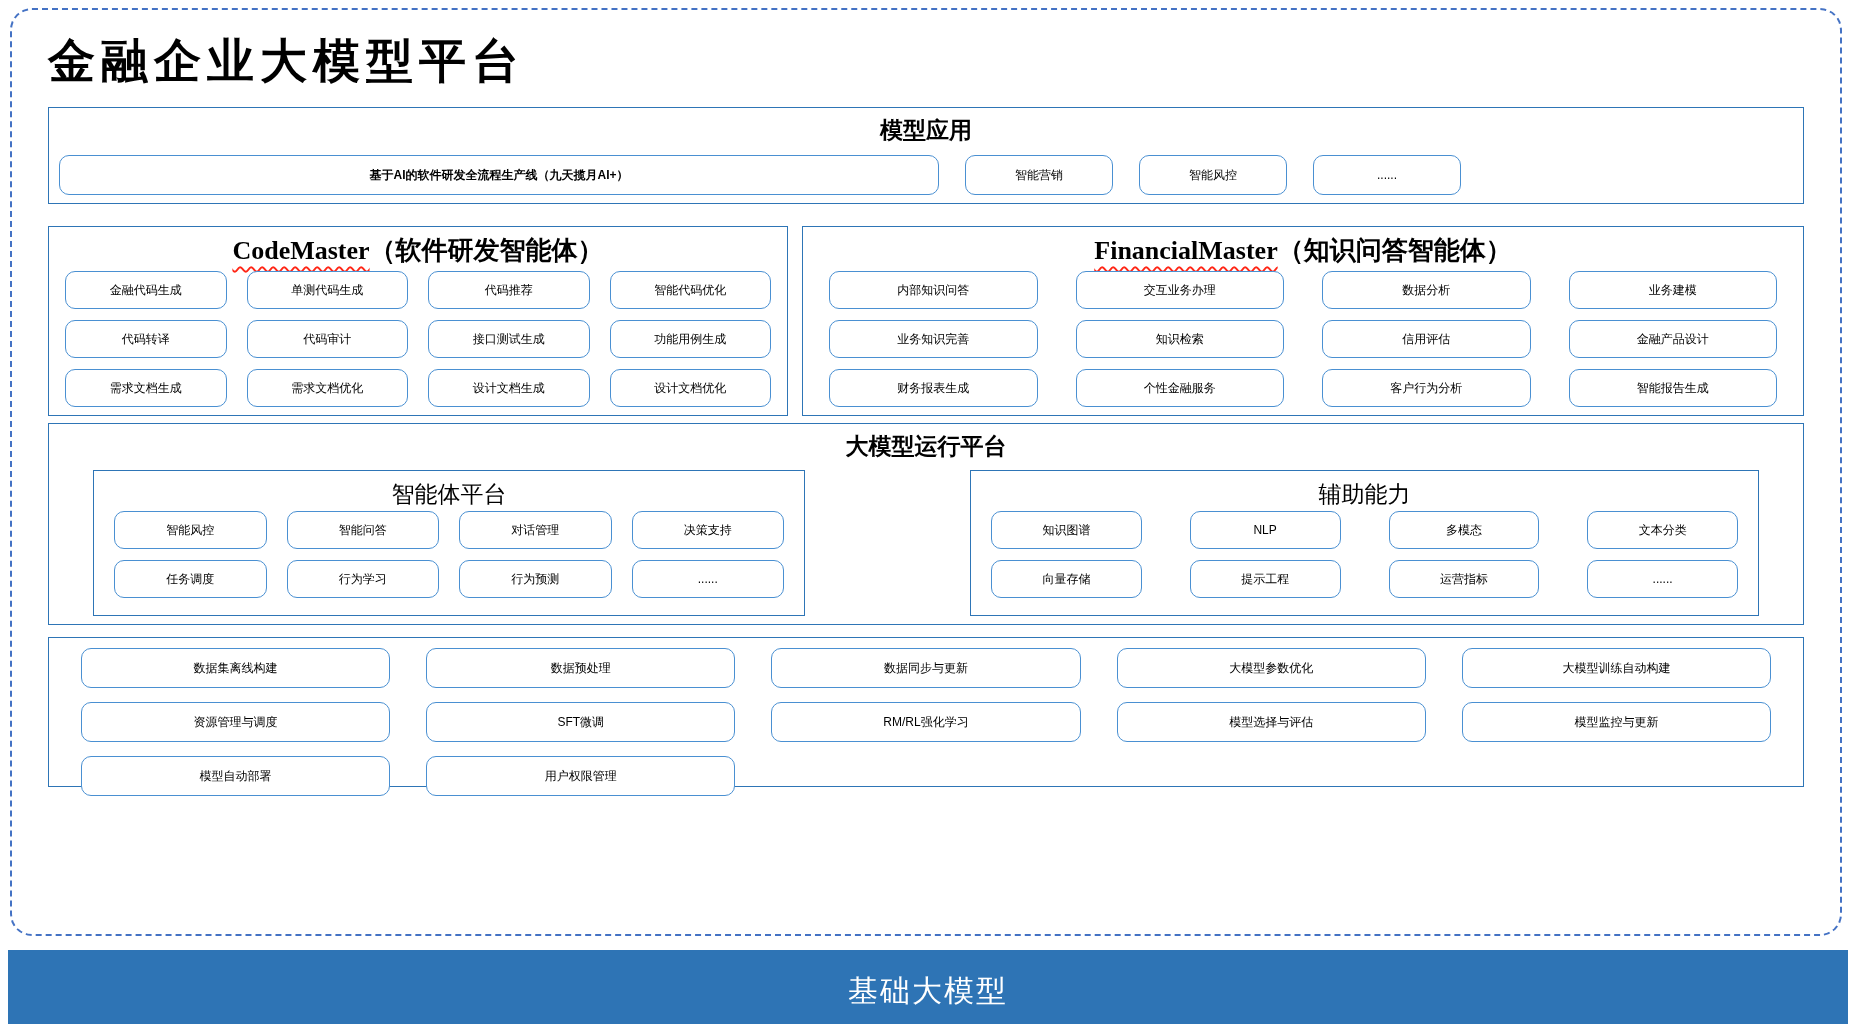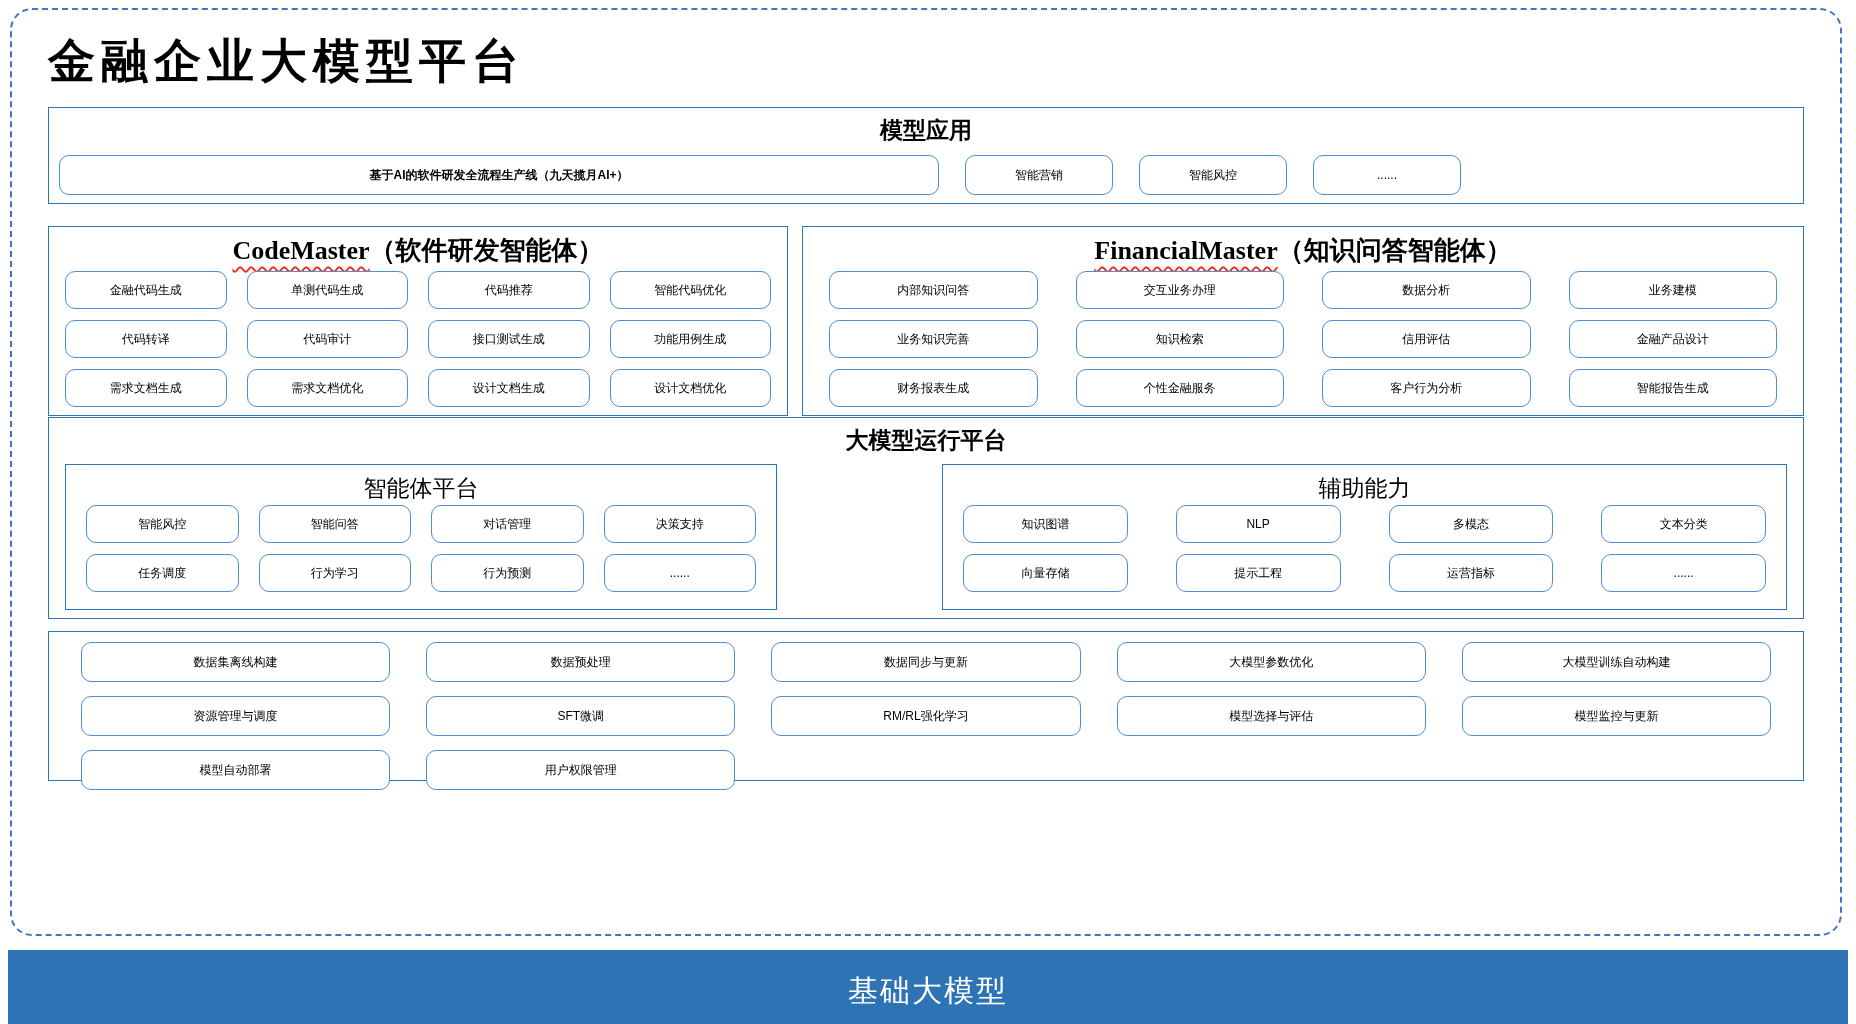--- a/index.html
+++ b/index.html
@@ -49,21 +49,21 @@
   .agent-header{text-align:center;font-size:26px;font-weight:bold;height:38px;}
   .wavy{
     text-decoration-line:underline;text-decoration-style:wavy;
     text-decoration-color:var(--squiggle);text-decoration-thickness:2px;
     text-underline-offset:7px;text-decoration-skip-ink:none;
   }
   .grid4{display:grid;grid-template-columns:repeat(4,1fr);column-gap:20px;row-gap:11px;}
   .agent-right .grid4{column-gap:38px;padding:0 10px;}
   .grid4 .chip{height:38px;width:auto;}
   
-  .sec-runtime{margin-top:1px;height:202px;padding:0 16px;}
+  .sec-runtime{margin-top:7px;height:202px;padding:0 44px;}
   .runtime-row{display:flex;gap:165px;margin-top:8px;}
   .inner-box{
     border:1.5px solid var(--section-border);height:146px;padding:4px 20px 0 20px;
   }
   .inner-left{width:712px;flex:none;}
   .inner-right{flex:1;}
   .inner-header{text-align:center;font-size:23px;font-weight:normal;height:36px;padding-top:4px;}
   .inner-right .grid4{column-gap:48px;}
   
   .sec-training{margin-top:12px;height:150px;padding:0 32px;}

